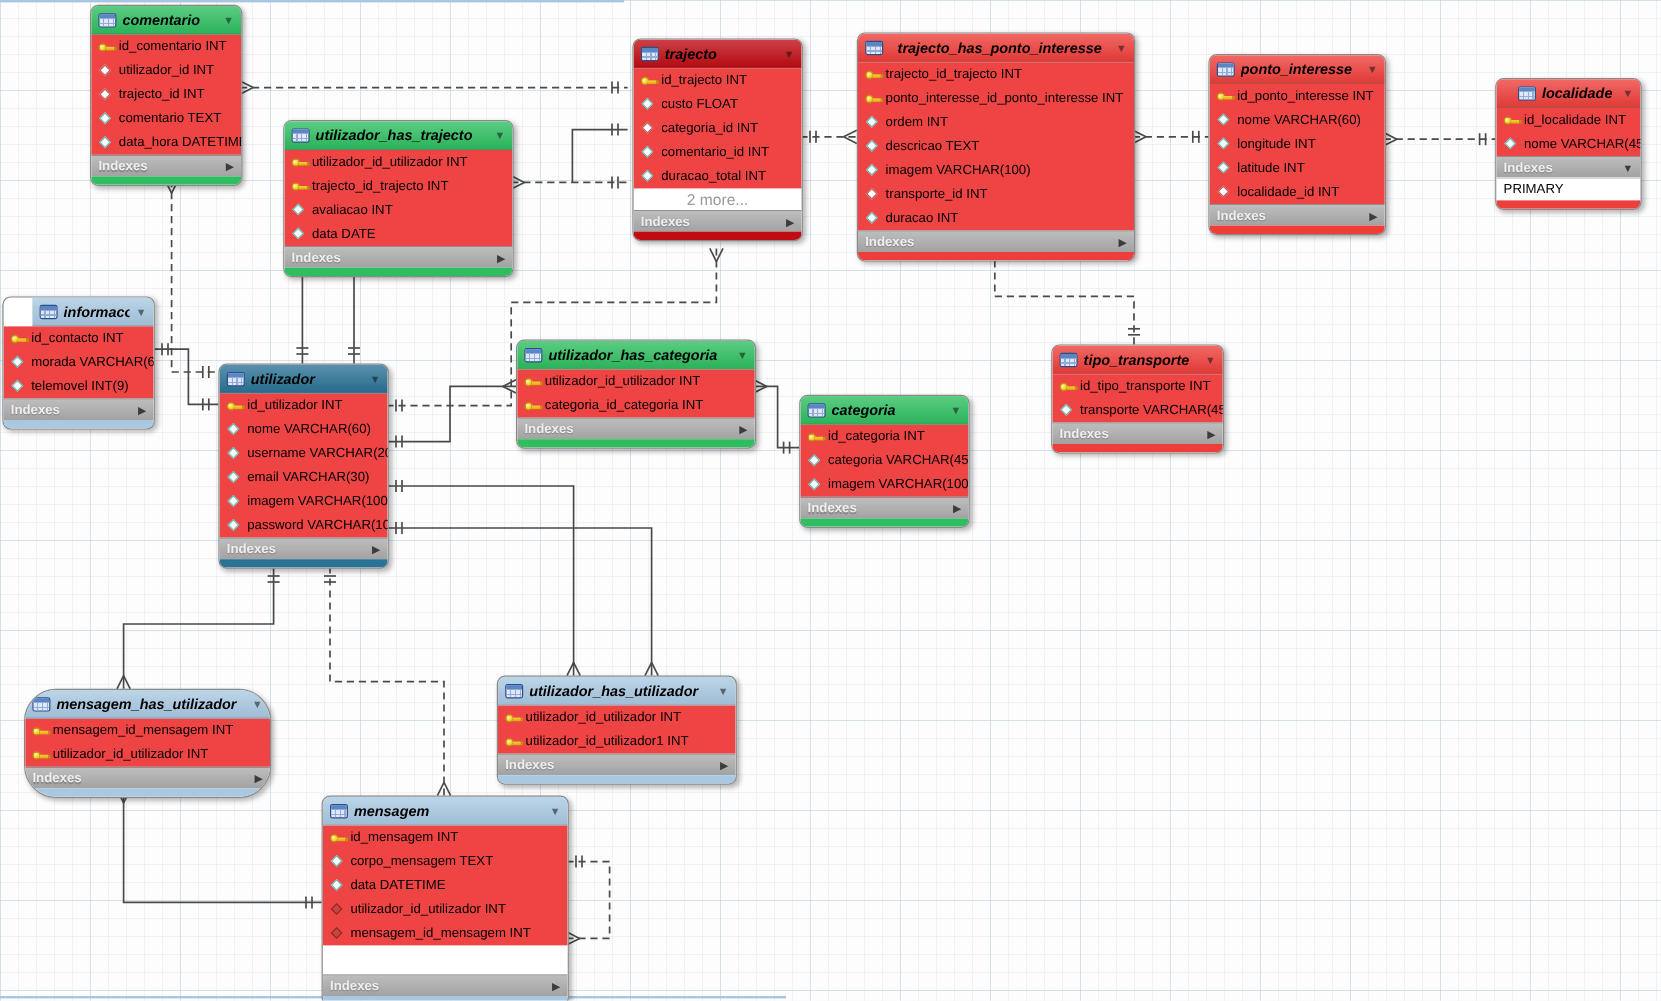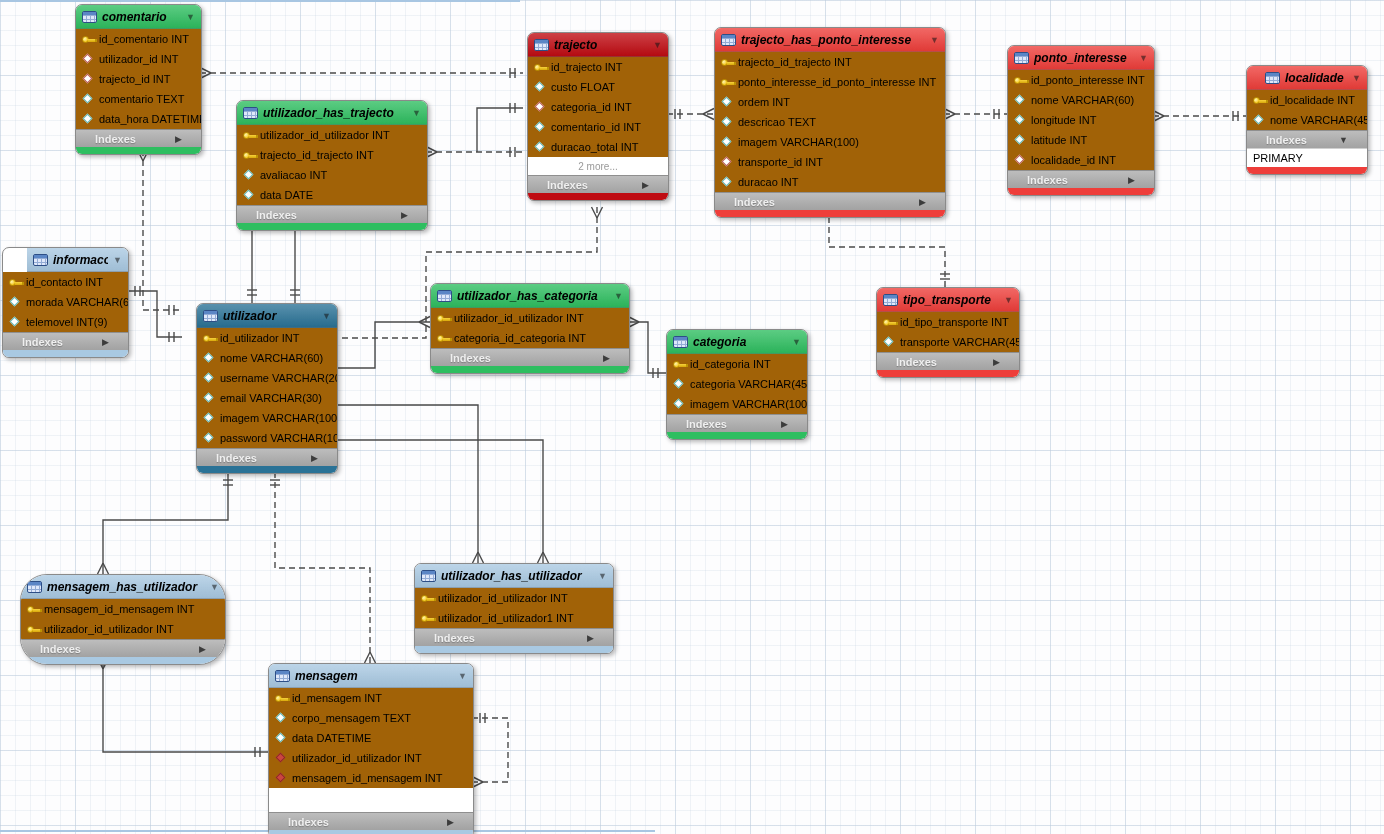--- a/index.html
+++ b/index.html
@@ -26,36 +26,36 @@
     font-style:italic;
   }
   .tbl-title{font-size:12px;font-weight:bold;color:#000;white-space:nowrap;overflow:hidden;flex:1 1 auto;}
   .tbl-collapse{font-size:9px;color:rgba(20,20,20,.55);flex:0 0 auto;}
   .tbl-icon{width:15px;height:12px;flex:0 0 15px;background:#dfe8fa;border:1px solid #2d4e86;border-radius:2px;position:relative;box-sizing:border-box;}
   .tbl-icon::before{content:"";position:absolute;inset:0;
     background:
       linear-gradient(to bottom,#5b86c6 0 3px, transparent 3px),
       repeating-linear-gradient(to right, transparent 0 3px, #93acd6 3px 4px),
       repeating-linear-gradient(to bottom, transparent 0 3px, #93acd6 3px 4px);}
-  .tbl-rows{background:#a16207;}
+  .tbl-rows{background:#ef4444;}
   .tbl-row{height:20px;display:flex;align-items:center;padding:0 6px;font-size:11px;color:#000;white-space:nowrap;}
   .fld-icon{width:13px;height:13px;flex:0 0 13px;margin-right:4px;position:relative;}
   .fld-icon.key::before{content:"";position:absolute;left:0px;top:3px;width:7px;height:7px;border-radius:50%;
     background:radial-gradient(circle at 35% 35%, #fff6b0, #f3c51c 70%);border:1px solid #bd9404;box-sizing:border-box;}
   .fld-icon.key::after{content:"";position:absolute;left:6px;top:6px;width:7px;height:3px;
     background:linear-gradient(#f7d23c,#d8a80a);border-right:2px solid #bd9404;}
   .fld-icon.attr::before, .fld-icon.fk::before, .fld-icon.fk_req::before{
     content:"";position:absolute;left:2px;top:2px;width:7px;height:7px;transform:rotate(45deg);box-sizing:border-box;}
   .fld-icon.attr::before{border:1px solid #63b8b4;background:#fff;}
   .fld-icon.fk::before{border:1px solid #bb5a56;background:#fff;}
   .fld-icon.fk_req::before{border:1px solid #8e2a26;background:#cb4540;}
-  .more-row{height:18px;display:flex;align-items:center;justify-content:center;font-size:10px;color:#9a9a9a;}
+  .more-row{height:18px;display:flex;align-items:center;justify-content:center;font-size:13px;color:#9a9a9a;}
   .spacer{background:#fff;}
   .indexes-bar{
-    height:17px;display:flex;align-items:center;justify-content:space-between;padding:0 19px;
+    height:17px;display:flex;align-items:center;justify-content:space-between;padding:0 6px;
     background:linear-gradient(#bdbdbd,#a2a2a2);border-top:1px solid #8f8f8f;
   }
   .indexes-label{font-size:11px;font-weight:bold;color:#efefef;text-shadow:0 1px 1px rgba(0,0,0,.25);}
   .indexes-arrow{font-size:9px;color:#3c3c3c;}
   .index-row{height:18px;display:flex;align-items:center;padding:0 6px;font-size:11px;color:#000;background:#fff;border-top:1px solid #cfcfcf;}
   .tbl-footer{height:7px;}
 </style>
 </head>
 <body>
 
@@ -290,21 +290,21 @@
           </div>
         </div>
         <div class="more-row">2 more...</div>
         <div class="indexes-bar">
           <span class="indexes-label">Indexes</span>
           <span class="indexes-arrow">▶</span>
         </div>
         <div class="tbl-footer" style="background: rgb(191, 11, 18);"></div>
       </div>
       <div class="erd-table" style="left: 714px; top: 27px; width: 230px;">
-        <div class="tbl-header" style="background: linear-gradient(rgba(255, 255, 255, 0.22), rgba(0, 0, 0, 0.06)), rgb(238, 62, 58);">
+        <div class="tbl-header" style="background: linear-gradient(rgba(255, 255, 255, 0.22), rgba(0, 0, 0, 0.06)), rgb(238, 62, 58); text-align: center;">
           <span class="tbl-icon"></span>
           <span class="tbl-title">trajecto_has_ponto_interesse</span>
           <span class="tbl-collapse">▼</span>
         </div>
         <div class="tbl-rows">
           <div class="tbl-row">
             <span class="fld-icon key"></span>
             <span>trajecto_id_trajecto INT</span>
           </div>
           <div class="tbl-row">
@@ -414,21 +414,21 @@
             <span class="fld-icon attr"></span>
             <span>telemovel INT(9)</span>
           </div>
         </div>
         <div class="indexes-bar">
           <span class="indexes-label">Indexes</span>
           <span class="indexes-arrow">▶</span>
         </div>
         <div class="tbl-footer" style="background: rgb(169, 201, 226);"></div>
       </div>
-      <div class="erd-table" style="left: 182px; top: 303px; width: 140px; margin-left: 14px;">
+      <div class="erd-table" style="left: 182px; top: 303px; width: 140px;">
         <div class="tbl-header" style="background: linear-gradient(rgba(255, 255, 255, 0.22), rgba(0, 0, 0, 0.06)), rgb(42, 114, 150);">
           <span class="tbl-icon"></span>
           <span class="tbl-title">utilizador</span>
           <span class="tbl-collapse">▼</span>
         </div>
         <div class="tbl-rows">
           <div class="tbl-row">
             <span class="fld-icon key"></span>
             <span>id_utilizador INT</span>
           </div>

